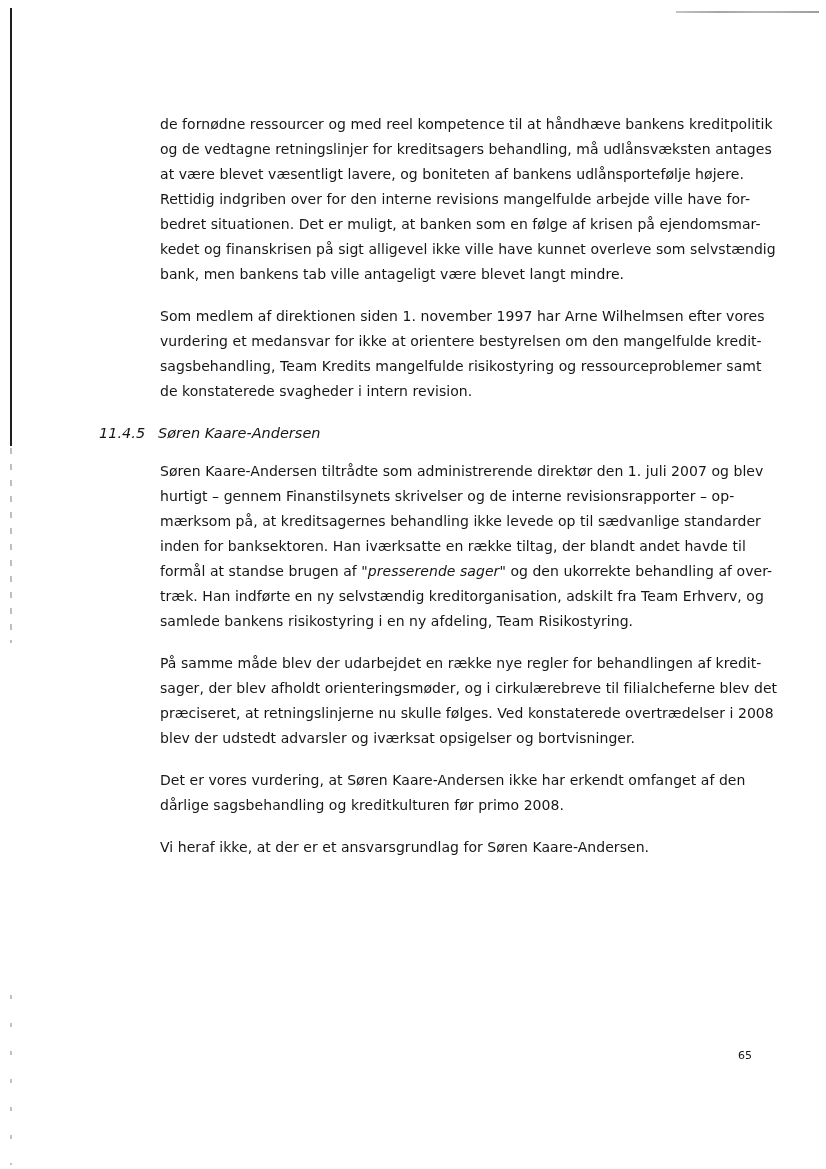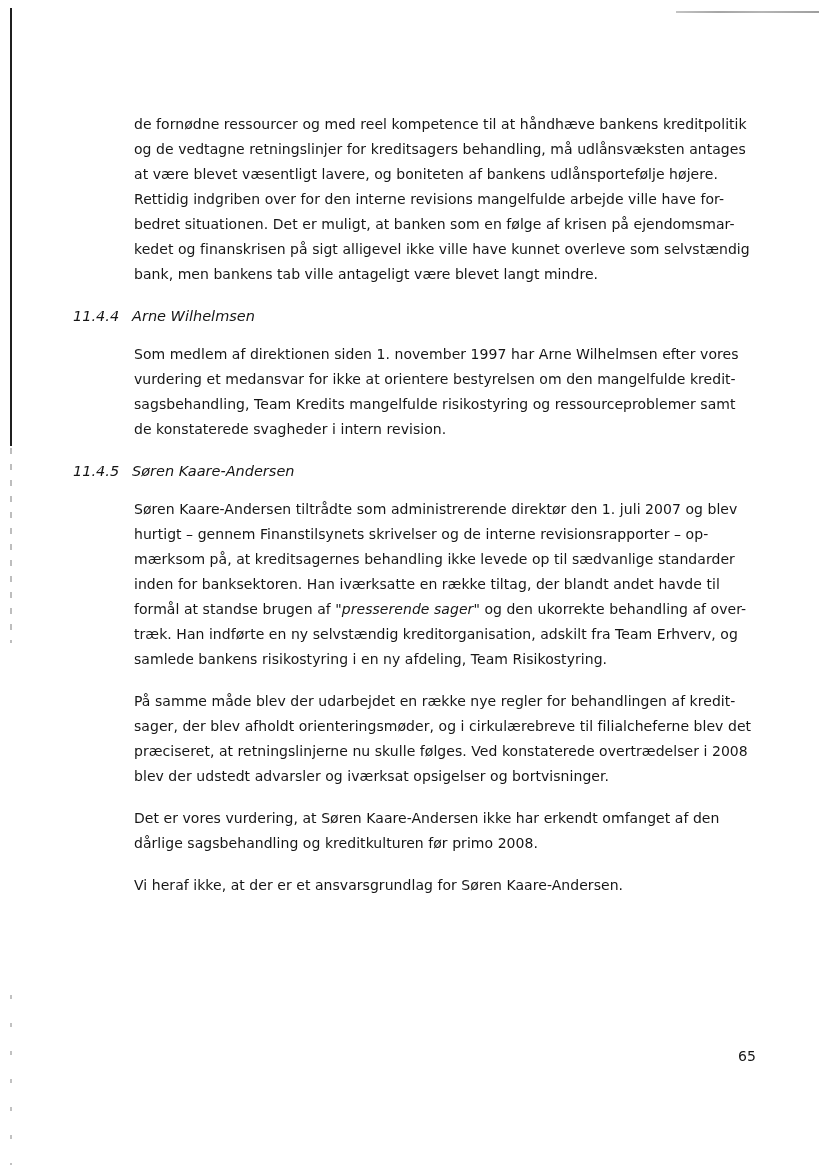--- a/index.html
+++ b/index.html
@@ -46,21 +46,21 @@
   .top-rule {
     position: absolute;
     left: 676px;
     top: 11px;
     width: 143px;
     height: 2px;
     background: linear-gradient(90deg, #c4c4c4, #a6a6a6 30%, #b5b5b5 60%, #9e9e9e);
   }
   .content {
     position: absolute;
-    left: 134px;
+    left: 160px;
     top: 112px;
     width: 622px;
   }
   .para {
     margin: 0 0 17px 0;
     font-size: 14px;
     line-height: 25px;
     white-space: pre;
     letter-spacing: 0.05px;
   }
@@ -74,21 +74,21 @@
   .heading .h-num {
     display: inline-block;
     width: 59px;
   }
   .para i {
   }
   .page-number {
     position: absolute;
     left: 738px;
     top: 1048px;
-    font-size: 14px;
+    font-size: 11px;
     line-height: 16px;
   }
 </style>
 </head>
 <body>
 
 <div class="left-line-solid"></div>
 <div class="left-line-faint"></div>
 <div class="left-line-specks"></div>
 <div class="top-rule"></div>
@@ -97,21 +97,20 @@
 
   <p class="para">de fornødne ressourcer og med reel kompetence til at håndhæve bankens kreditpolitik
 og de vedtagne retningslinjer for kreditsagers behandling, må udlånsvæksten antages
 at være blevet væsentligt lavere, og boniteten af bankens udlånsportefølje højere.
 Rettidig indgriben over for den interne revisions mangelfulde arbejde ville have for-
 bedret situationen. Det er muligt, at banken som en følge af krisen på ejendomsmar-
 kedet og finanskrisen på sigt alligevel ikke ville have kunnet overleve som selvstændig
 bank, men bankens tab ville antageligt være blevet langt mindre.</p>
 
 
-  <div class="heading"><span class="h-num">11.4.4</span><span class="h-title">Arne Wilhelmsen</span></div>
 
   <p class="para">Som medlem af direktionen siden 1. november 1997 har Arne Wilhelmsen efter vores
 vurdering et medansvar for ikke at orientere bestyrelsen om den mangelfulde kredit-
 sagsbehandling, Team Kredits mangelfulde risikostyring og ressourceproblemer samt
 de konstaterede svagheder i intern revision.</p>
 
   <div class="heading"><span class="h-num">11.4.5</span><span class="h-title">Søren Kaare-Andersen</span></div>
 
   <p class="para"><span>Søren Kaare-Andersen tiltrådte som administrerende direktør den 1. juli 2007 og blev
 hurtigt – gennem Finanstilsynets skrivelser og de interne revisionsrapporter – op-

